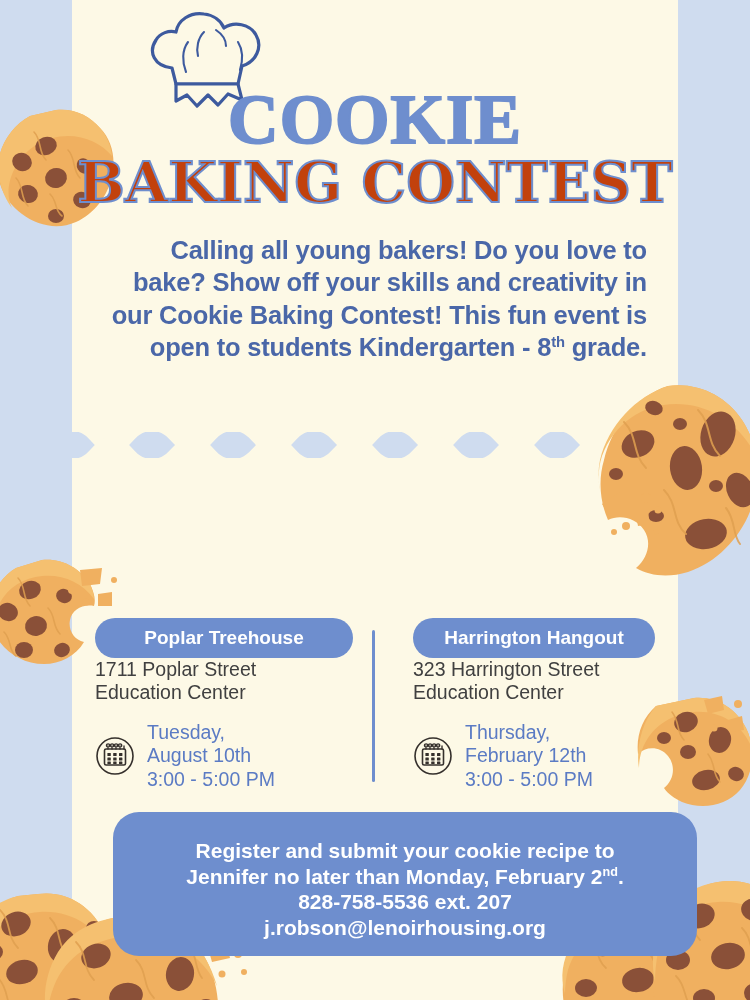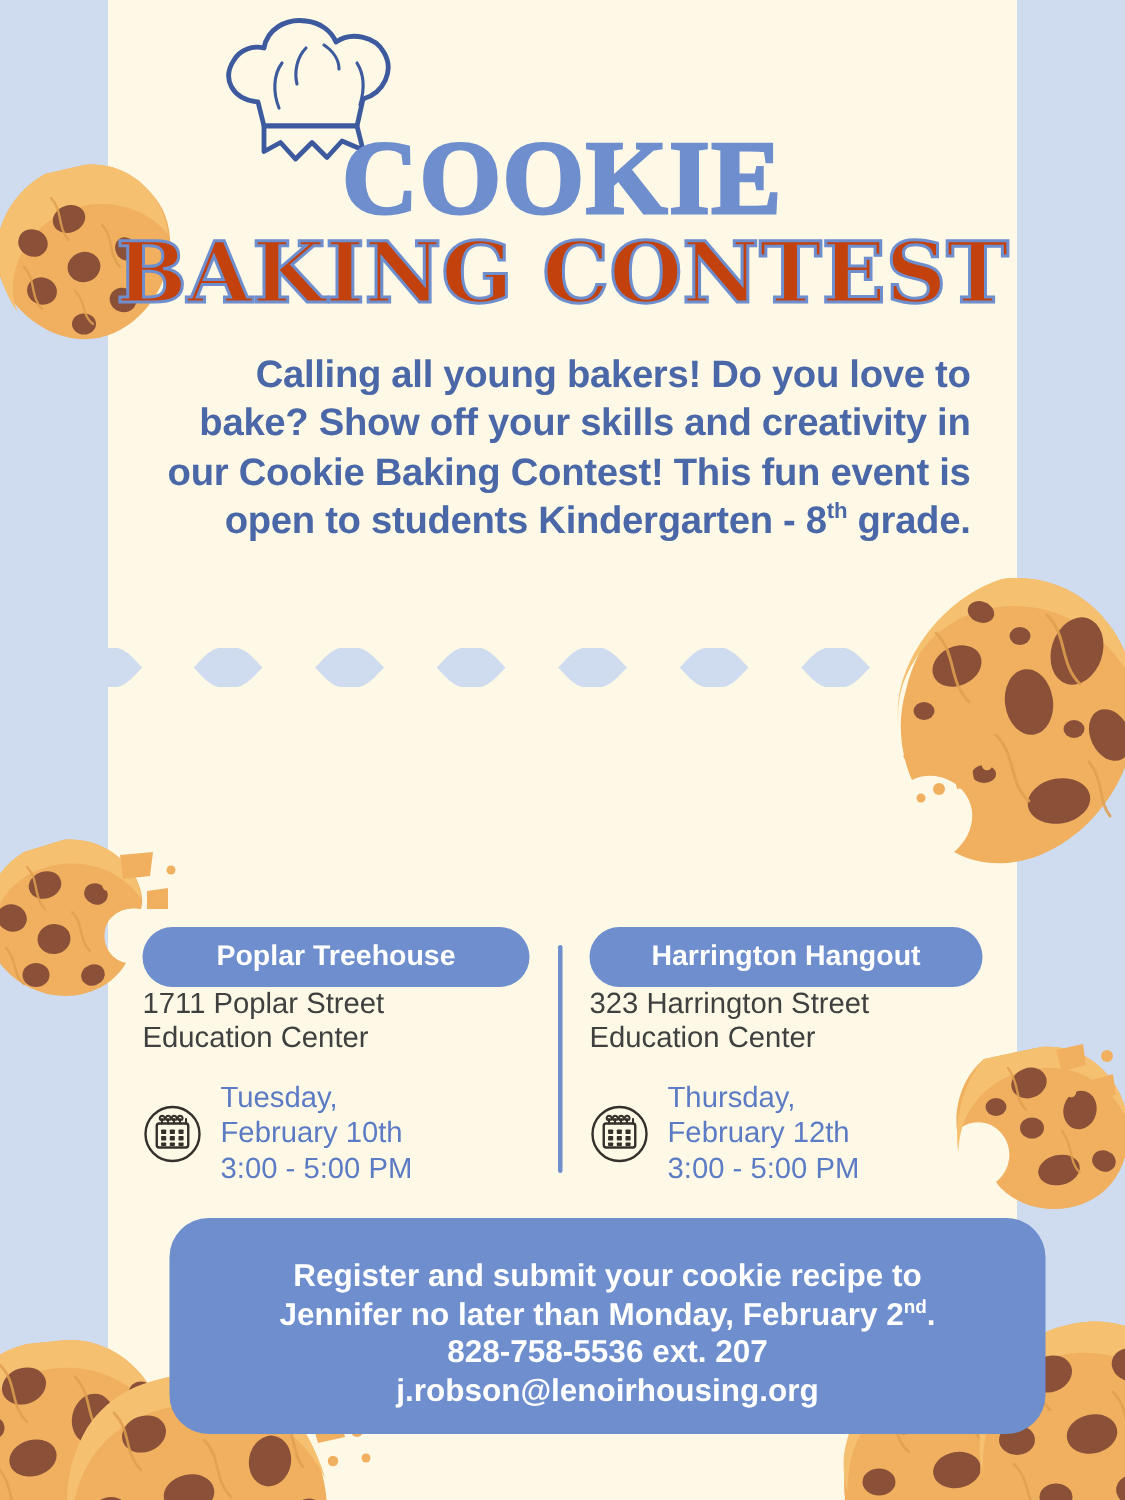--- a/index.html
+++ b/index.html
@@ -130,21 +130,21 @@
     top: 618px;
     width: 560px;
     display: flex;
     z-index: 6;
   }
   .loc-col {
     width: 50%;
     box-sizing: border-box;
   }
   .loc-col.left { padding-right: 22px; }
-  .loc-col.right { padding-left: 18px; }
+  .loc-col.right { padding-left: 38px; }
   #loc-divider {
     position: absolute;
     left: 372px;
     top: 630px;
     width: 3px;
     height: 152px;
     background: #6e8ece;
     border-radius: 2px;
     z-index: 6;
   }
@@ -302,21 +302,21 @@
             <rect x="12.4" y="21.4" width="3.4" height="3" rx="0.5"></rect>
             <rect x="18.2" y="21.4" width="3.4" height="3" rx="0.5"></rect>
             <rect x="24" y="21.4" width="3.4" height="3" rx="0.5"></rect>
             <rect x="12.4" y="25.6" width="3.4" height="2.4" rx="0.5"></rect>
             <rect x="18.2" y="25.6" width="3.4" height="2.4" rx="0.5"></rect>
             <rect x="24" y="25.6" width="3.4" height="2.4" rx="0.5"></rect>
           </g>
         </svg>
         <div class="loc-datetime">
           <div>Tuesday,</div>
-          <div>February 10th</div>
+          <div>August 10th</div>
           <div>3:00 - 5:00 PM</div>
         </div>
       </div>
     </div>
 
     <div class="loc-col right">
       <div class="loc-pill">Harrington Hangout</div>
       <div class="loc-address">
         <div>323 Harrington Street</div>
         <div>Education Center</div>

